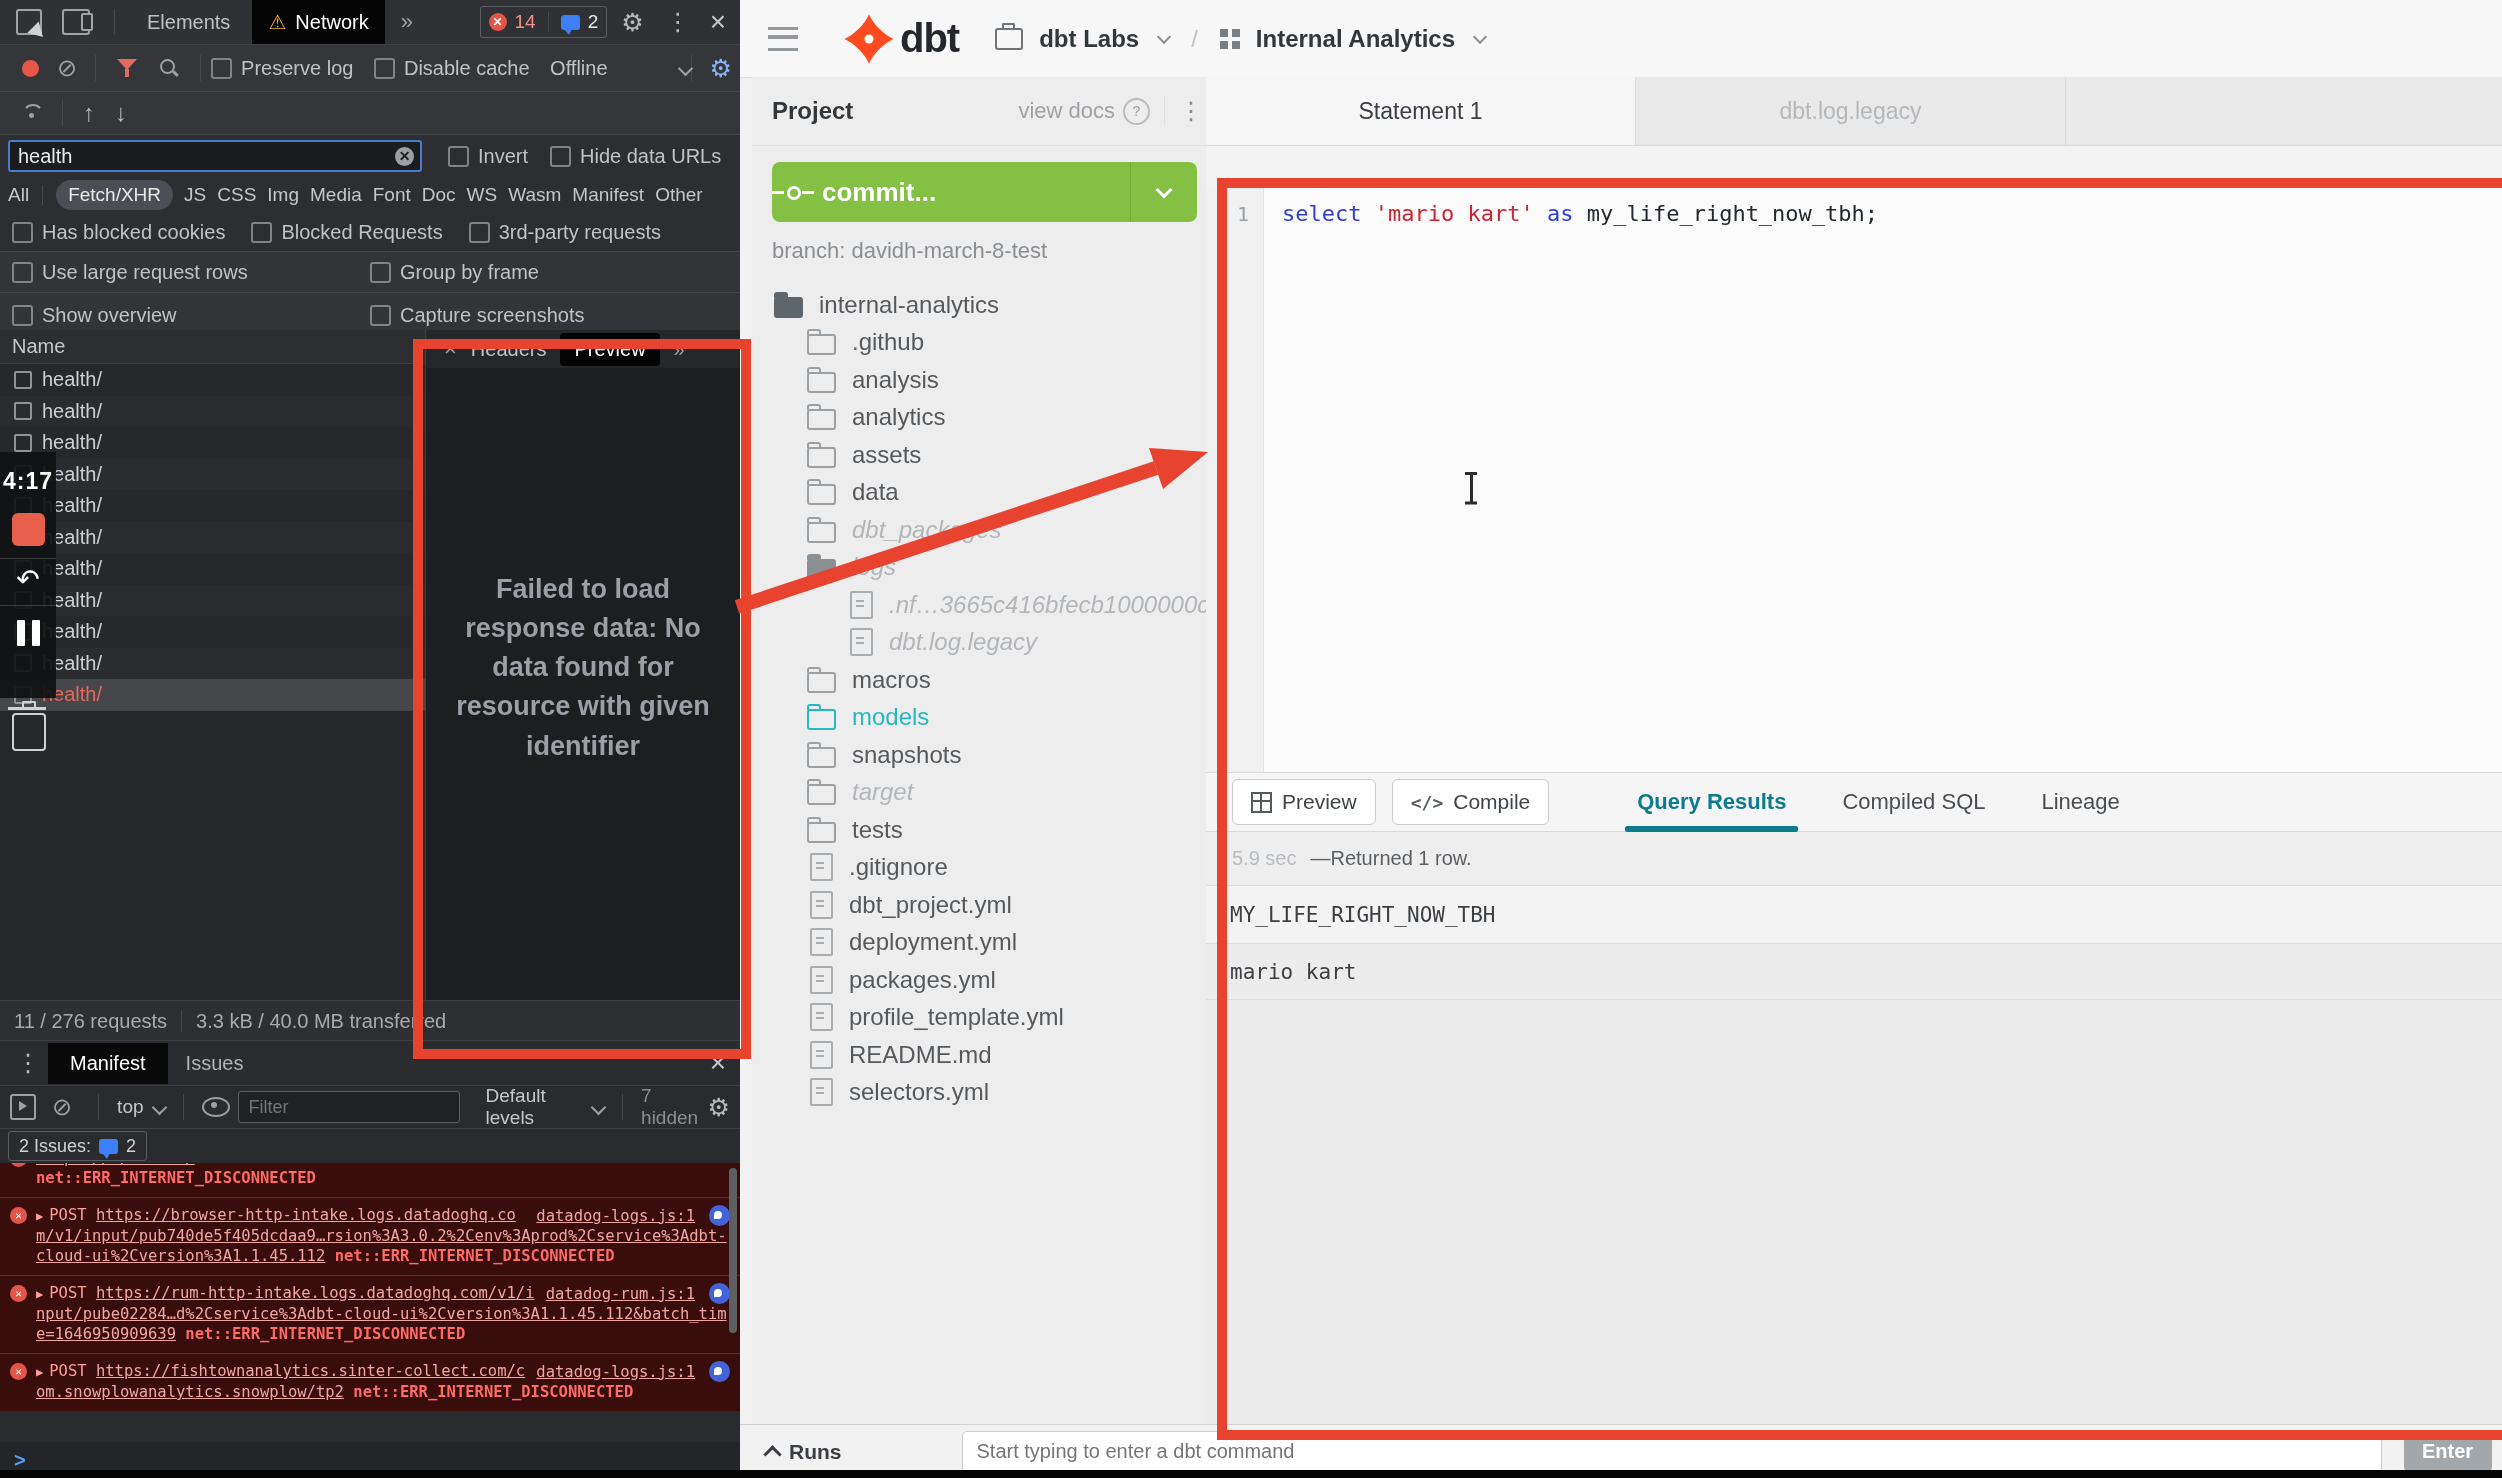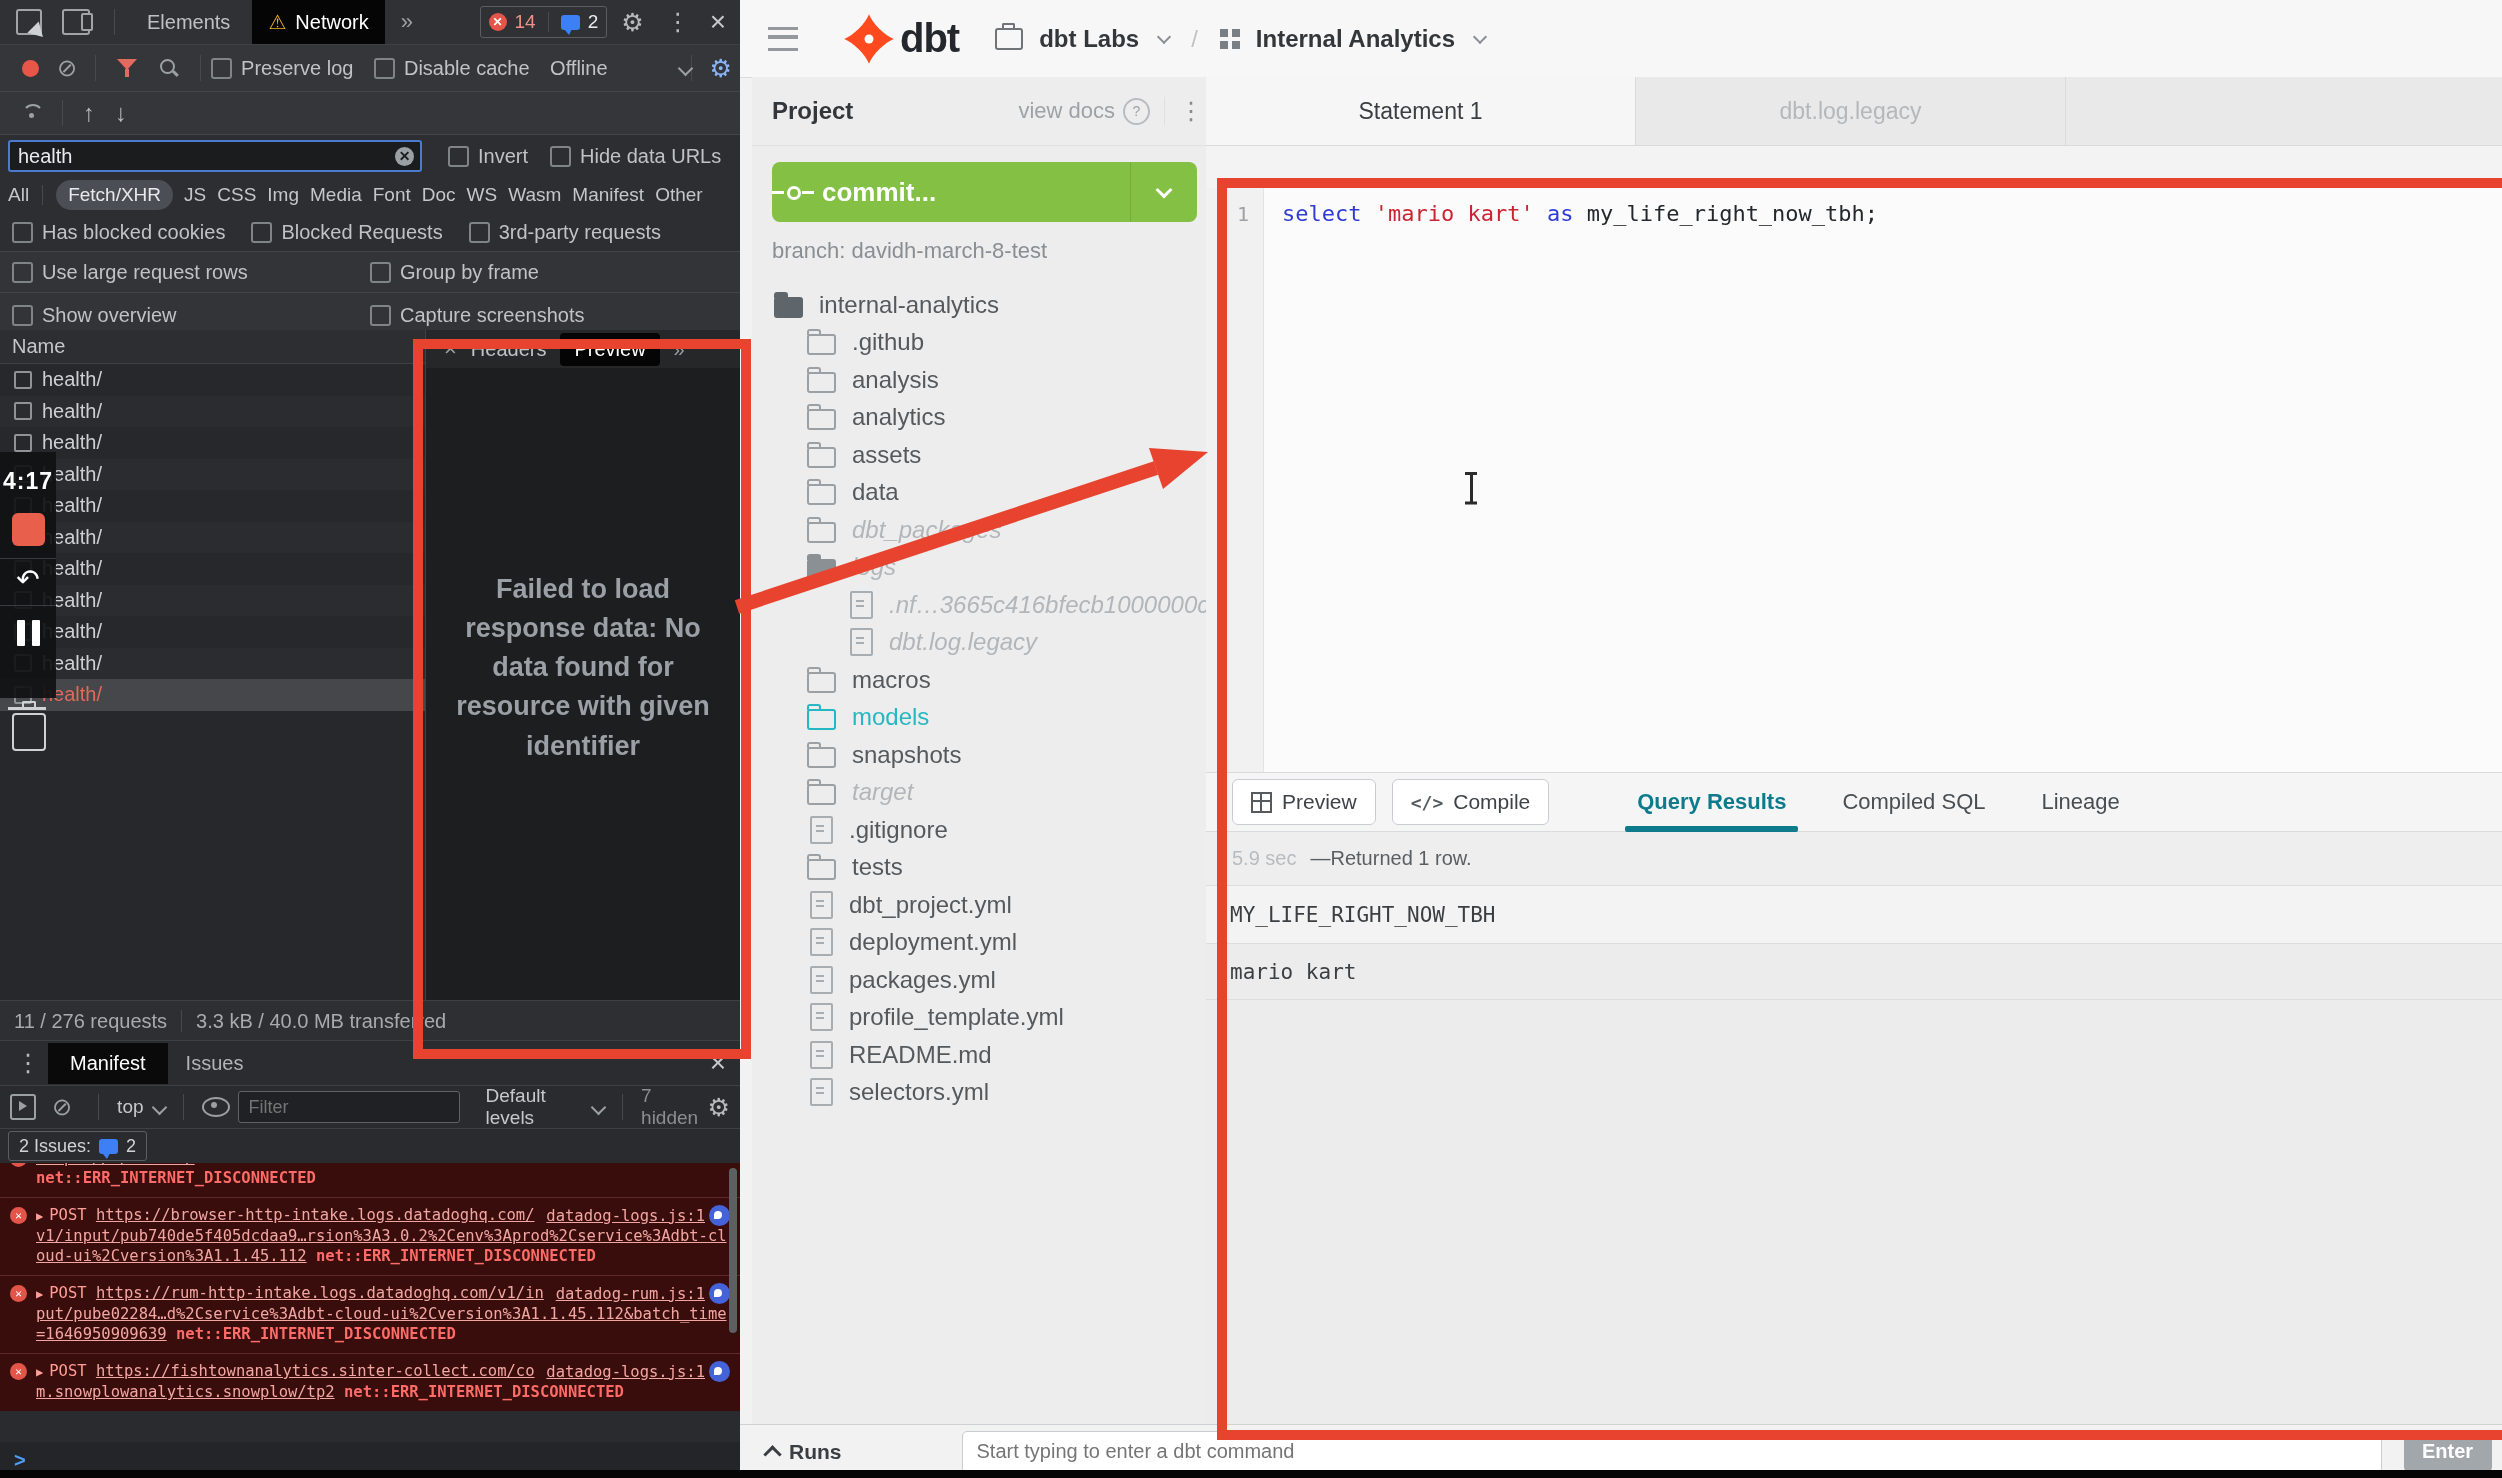--- a/index.html
+++ b/index.html
@@ -90,21 +90,21 @@
   .dim{color:#8a8e92;}
   .cissues{height:34px;display:flex;align-items:center;padding-left:8px;}
   .ichip{display:flex;align-items:center;gap:8px;border:1px solid #5a5e62;border-radius:3px;height:28px;padding:0 10px;color:#d0d3d5;font-size:18px;}
   .cerrs{flex:1;overflow:hidden;}
   .cerr{background:#3a0d0d;border-top:1px solid #5e2a2a;padding:7px 10px 9px 10px;display:flex;gap:9px;
     font-family:"DejaVu Sans Mono",monospace;font-size:15.5px;line-height:20px;color:#ff9f98;}
   .cerr:first-child{border-top:none;margin-top:-22px;}
   .ebadge{width:17px;height:17px;border-radius:50%;background:#e35549;color:#fff;font-size:11px;font-weight:bold;
     display:flex;align-items:center;justify-content:center;flex:none;margin-top:2px;}
   .ebody{flex:1;min-width:0;}
-  .csrc{float:right;display:flex;align-items:center;gap:4px;margin-left:10px;}
+  .csrc{float:right;display:flex;align-items:center;gap:14px;margin-left:10px;}
   .csrc span{text-decoration:underline;color:#f2a6a1;}
   .dd{width:21px;height:21px;border-radius:50%;background:#4463d8;position:relative;flex:none;}
   .dd::after{content:"";position:absolute;left:5px;top:6px;width:8px;height:8px;border-radius:50% 50% 50% 0;background:#fff;}
   .exp{margin-right:6px;font-size:12px;}
   .clink{text-decoration:underline;color:#f2a6a1;word-break:break-all;}
   .cnet{color:#ff6b66;font-weight:bold;}
   .cprompt{height:36px;display:flex;align-items:center;padding-left:14px;color:#4f9ef7;font-weight:bold;font-size:20px;background:#242528;}
   .thumb{position:absolute;left:729px;top:1168px;width:8px;height:165px;background:#5c6063;border-radius:4px;z-index:20;}
 
   
@@ -562,26 +562,26 @@
           </div>
         <div class="trow">
             <span class="i-fol"></span>
             <span>snapshots</span>
           </div>
         <div class="trow">
             <span class="i-fol"></span>
             <span class="mut">target</span>
           </div>
         <div class="trow">
+            <span class="i-fol"></span>
+            <span>tests</span>
+          </div>
+        <div class="trow">
             <span class="i-fil"></span>
             <span>.gitignore</span>
-          </div>
-        <div class="trow">
-            <span class="i-fol"></span>
-            <span>tests</span>
           </div>
         <div class="trow">
             <span class="i-fil"></span>
             <span>dbt_project.yml</span>
           </div>
         <div class="trow">
             <span class="i-fil"></span>
             <span>deployment.yml</span>
           </div>
         <div class="trow">

